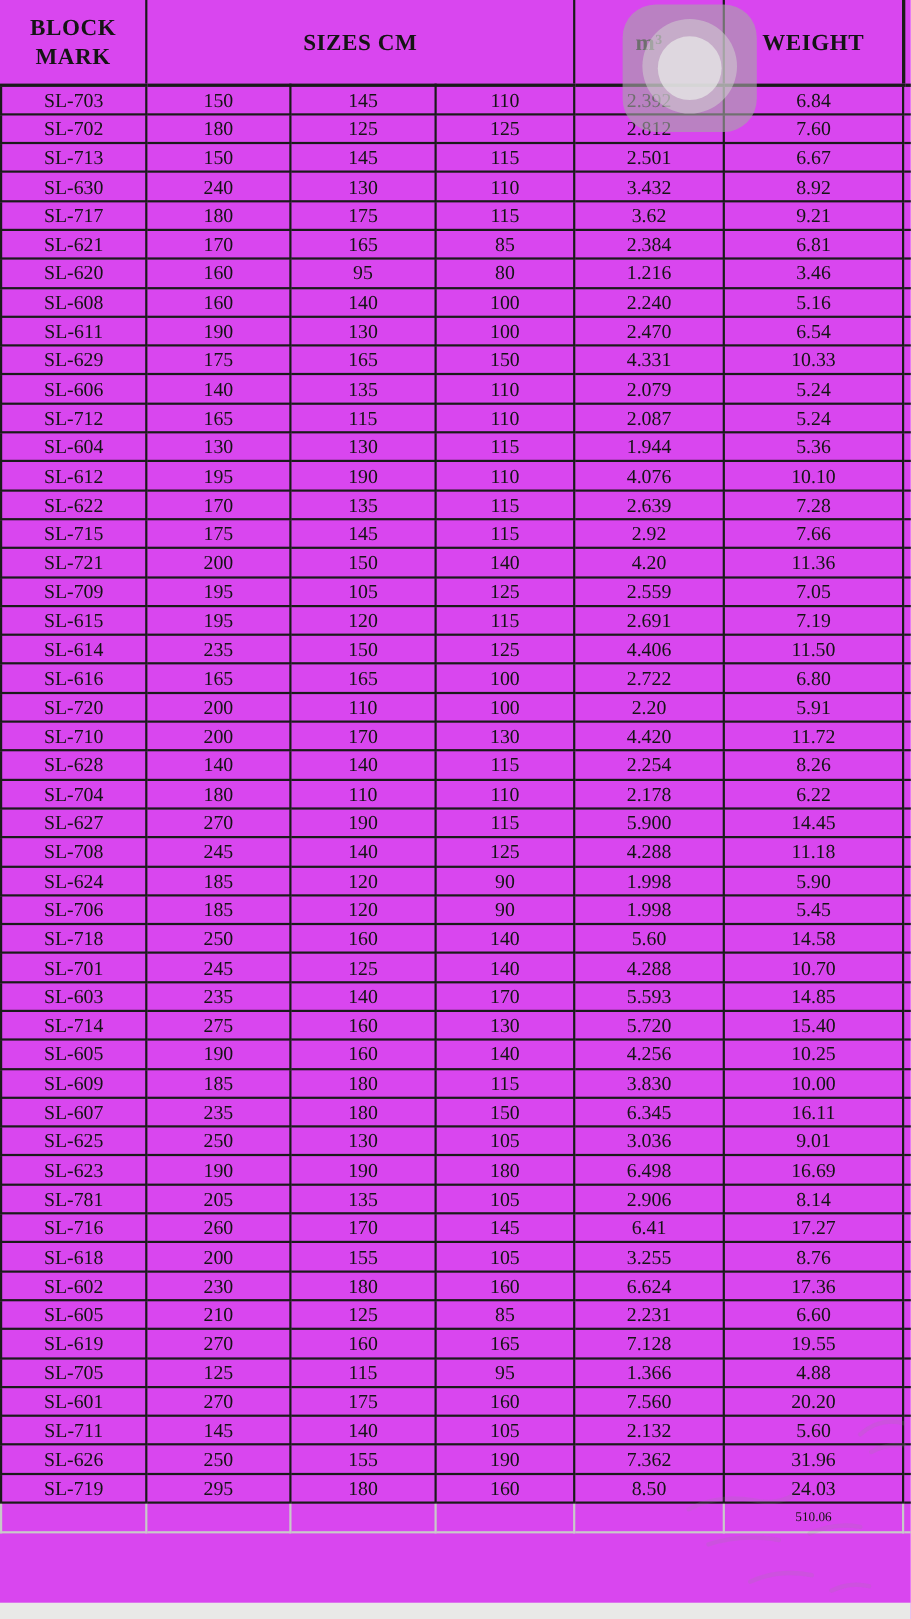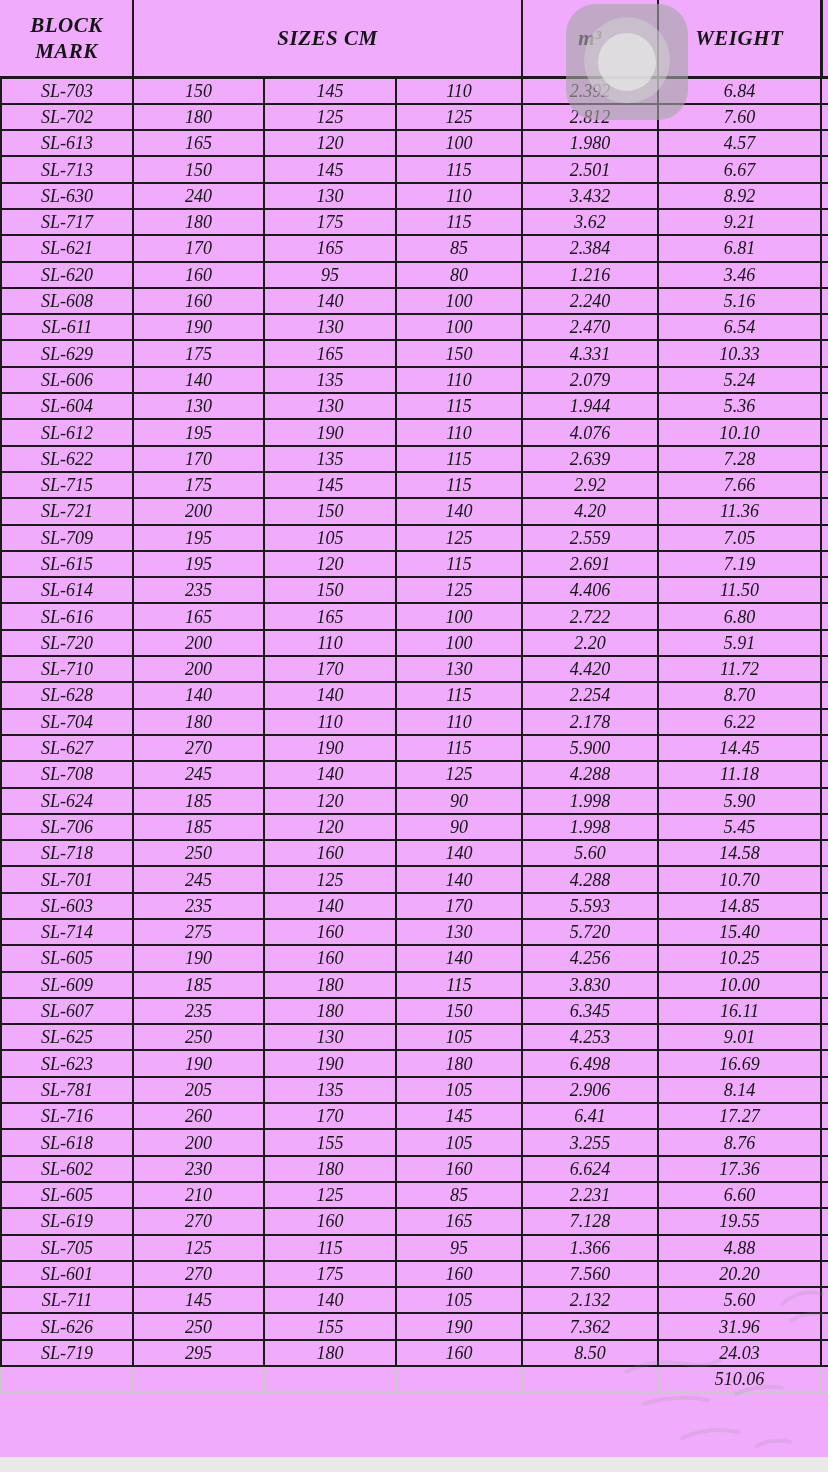--- a/index.html
+++ b/index.html
@@ -4,21 +4,21 @@
 <style>
   html,body{margin:0;padding:0;}
   body{
     width:828px;height:1472px;
     background:#ffffff;
     font-family:"Liberation Serif","DejaVu Serif",serif;
     color:#141414;
     position:relative;
     overflow:hidden;
   }
-  .page{position:absolute;inset:0;background:#f0abfc;font-style:italic;}
+  .page{position:absolute;inset:0;background:#d946ef;}
 
   table.blocks{
     position:absolute;top:0;left:0;
     width:828px;
     border-collapse:collapse;
     table-layout:fixed;
   }
   th,td{
     padding:0;
     text-align:center;
@@ -43,21 +43,21 @@
   tbody td{
     border:2px solid #1a1a1a;
     font-size:18px;
     line-height:1;
   }
   tbody td.cut{border-right:none;}
   
   tfoot tr{height:27px;}
   tfoot td{
     border:2px solid #c9c9c9;
-    font-size:18px;
+    font-size:12px;
   }
   tfoot td.cut{border-right:none;}
 
   
   .float-overlay{
     position:absolute;left:566px;top:4px;
     width:122px;height:116px;
     border-radius:30px;
     background:rgba(166,166,166,.62);
   }
@@ -122,29 +122,20 @@
         <tr>
           <td>SL-702</td>
           <td>180</td>
           <td>125</td>
           <td>125</td>
           <td>2.812</td>
           <td>7.60</td>
           <td class="cut"></td>
         </tr>
         <tr>
-          <td>SL-613</td>
-          <td>165</td>
-          <td>120</td>
-          <td>100</td>
-          <td>1.980</td>
-          <td>4.57</td>
-          <td class="cut"></td>
-        </tr>
-        <tr>
           <td>SL-713</td>
           <td>150</td>
           <td>145</td>
           <td>115</td>
           <td>2.501</td>
           <td>6.67</td>
           <td class="cut"></td>
         </tr>
         <tr>
           <td>SL-630</td>
@@ -212,20 +203,29 @@
         <tr>
           <td>SL-606</td>
           <td>140</td>
           <td>135</td>
           <td>110</td>
           <td>2.079</td>
           <td>5.24</td>
           <td class="cut"></td>
         </tr>
         <tr>
+          <td>SL-712</td>
+          <td>165</td>
+          <td>115</td>
+          <td>110</td>
+          <td>2.087</td>
+          <td>5.24</td>
+          <td class="cut"></td>
+        </tr>
+        <tr>
           <td>SL-604</td>
           <td>130</td>
           <td>130</td>
           <td>115</td>
           <td>1.944</td>
           <td>5.36</td>
           <td class="cut"></td>
         </tr>
         <tr>
           <td>SL-612</td>
@@ -316,21 +316,21 @@
           <td>4.420</td>
           <td>11.72</td>
           <td class="cut"></td>
         </tr>
         <tr>
           <td>SL-628</td>
           <td>140</td>
           <td>140</td>
           <td>115</td>
           <td>2.254</td>
-          <td>8.70</td>
+          <td>8.26</td>
           <td class="cut"></td>
         </tr>
         <tr>
           <td>SL-704</td>
           <td>180</td>
           <td>110</td>
           <td>110</td>
           <td>2.178</td>
           <td>6.22</td>
           <td class="cut"></td>
@@ -432,21 +432,21 @@
           <td>150</td>
           <td>6.345</td>
           <td>16.11</td>
           <td class="cut"></td>
         </tr>
         <tr>
           <td>SL-625</td>
           <td>250</td>
           <td>130</td>
           <td>105</td>
-          <td>4.253</td>
+          <td>3.036</td>
           <td>9.01</td>
           <td class="cut"></td>
         </tr>
         <tr>
           <td>SL-623</td>
           <td>190</td>
           <td>190</td>
           <td>180</td>
           <td>6.498</td>
           <td>16.69</td>

